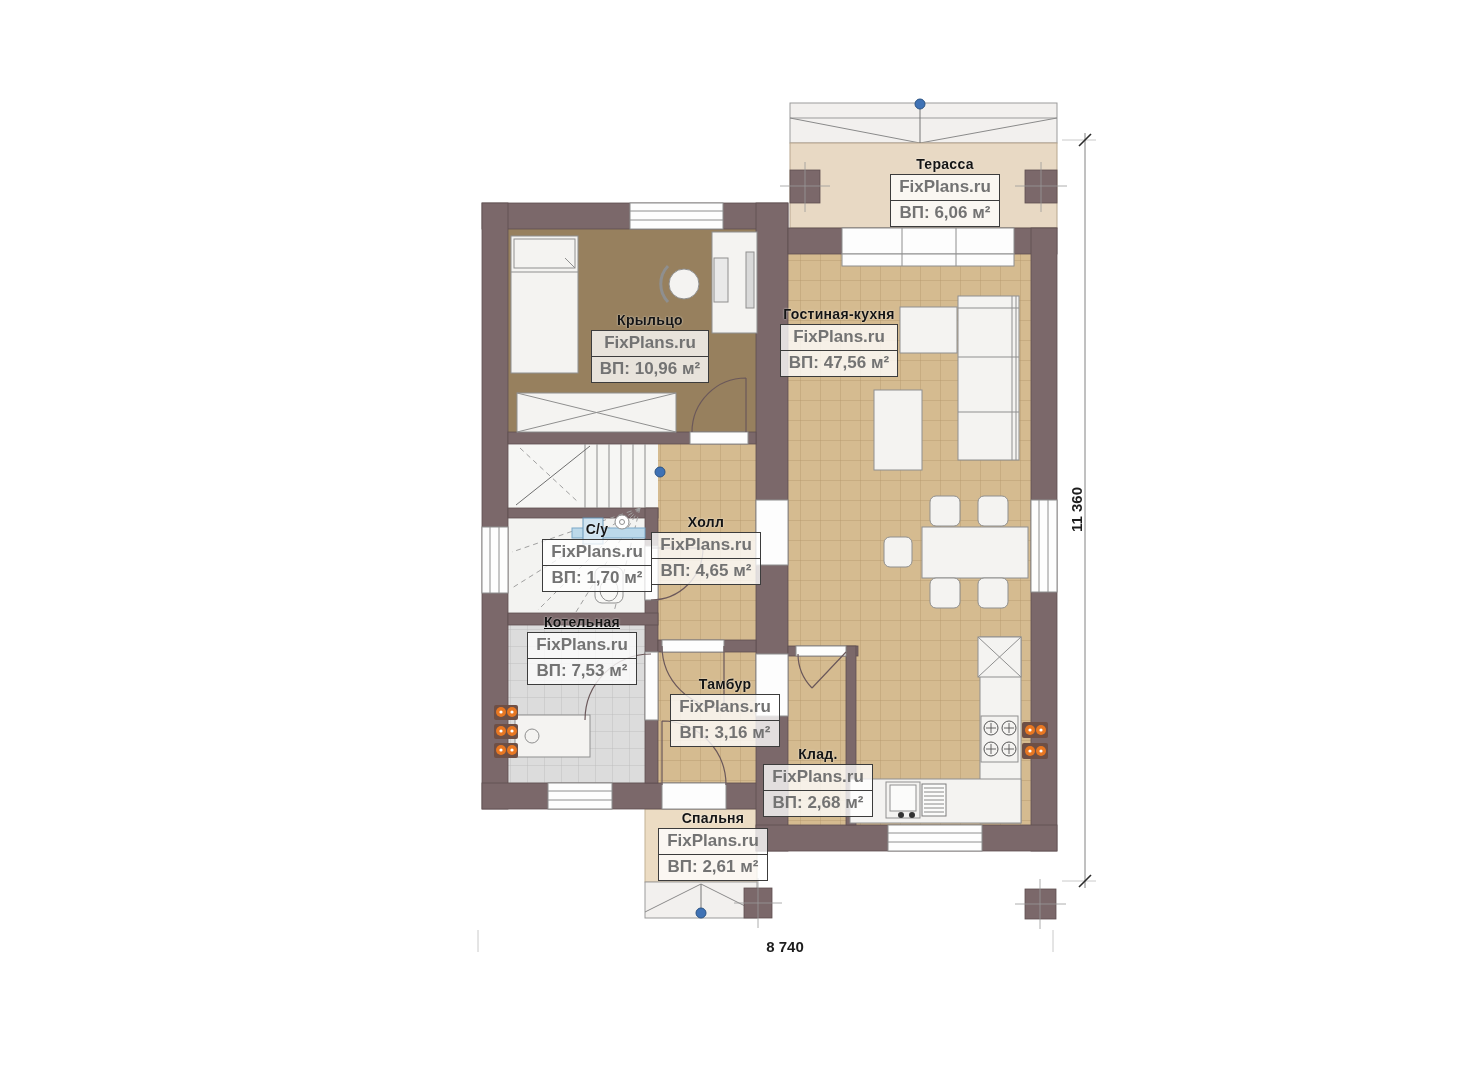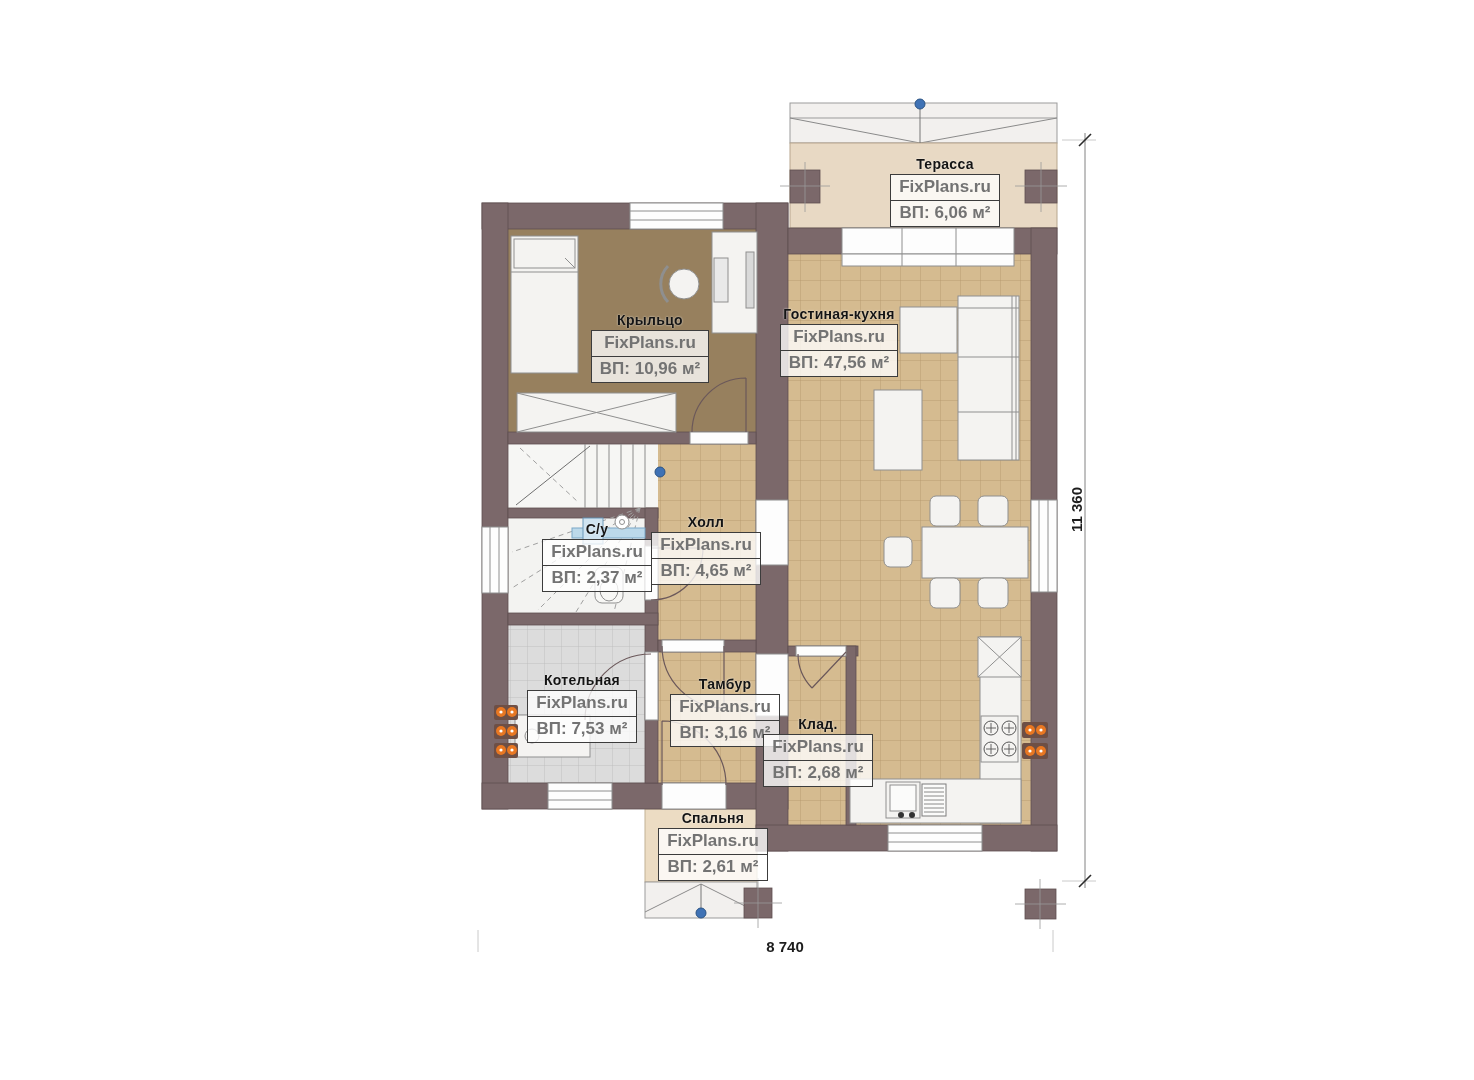--- a/index.html
+++ b/index.html
@@ -293,49 +293,49 @@
   <div class="room-box">
     <div class="row brand">FixPlans.ru</div>
     <div class="row area">ВП: 47,56 м²</div>
   </div>
 </div>
 
 <div class="room-label" style="left:507px;top:521px;">
   <div class="room-title">С/у</div>
   <div class="room-box">
     <div class="row brand">FixPlans.ru</div>
-    <div class="row area">ВП: 2,37 м²</div>
+    <div class="row area">ВП: 1,70 м²</div>
   </div>
 </div>
 
 <div class="room-label" style="left:616px;top:514px;">
   <div class="room-title">Холл</div>
   <div class="room-box">
     <div class="row brand">FixPlans.ru</div>
     <div class="row area">ВП: 4,65 м²</div>
   </div>
 </div>
 
-<div class="room-label" style="left:492px;top:672px;">
+<div class="room-label" style="left:492px;top:614px;text-decoration:underline;">
   <div class="room-title">Котельная</div>
   <div class="room-box">
     <div class="row brand">FixPlans.ru</div>
     <div class="row area">ВП: 7,53 м²</div>
   </div>
 </div>
 
 <div class="room-label" style="left:635px;top:676px;">
   <div class="room-title">Тамбур</div>
   <div class="room-box">
     <div class="row brand">FixPlans.ru</div>
     <div class="row area">ВП: 3,16 м²</div>
   </div>
 </div>
 
-<div class="room-label" style="left:728px;top:716px;">
+<div class="room-label" style="left:728px;top:746px;">
   <div class="room-title">Клад.</div>
   <div class="room-box">
     <div class="row brand">FixPlans.ru</div>
     <div class="row area">ВП: 2,68 м²</div>
   </div>
 </div>
 
 <div class="room-label" style="left:623px;top:810px;">
   <div class="room-title">Спальня</div>
   <div class="room-box">

